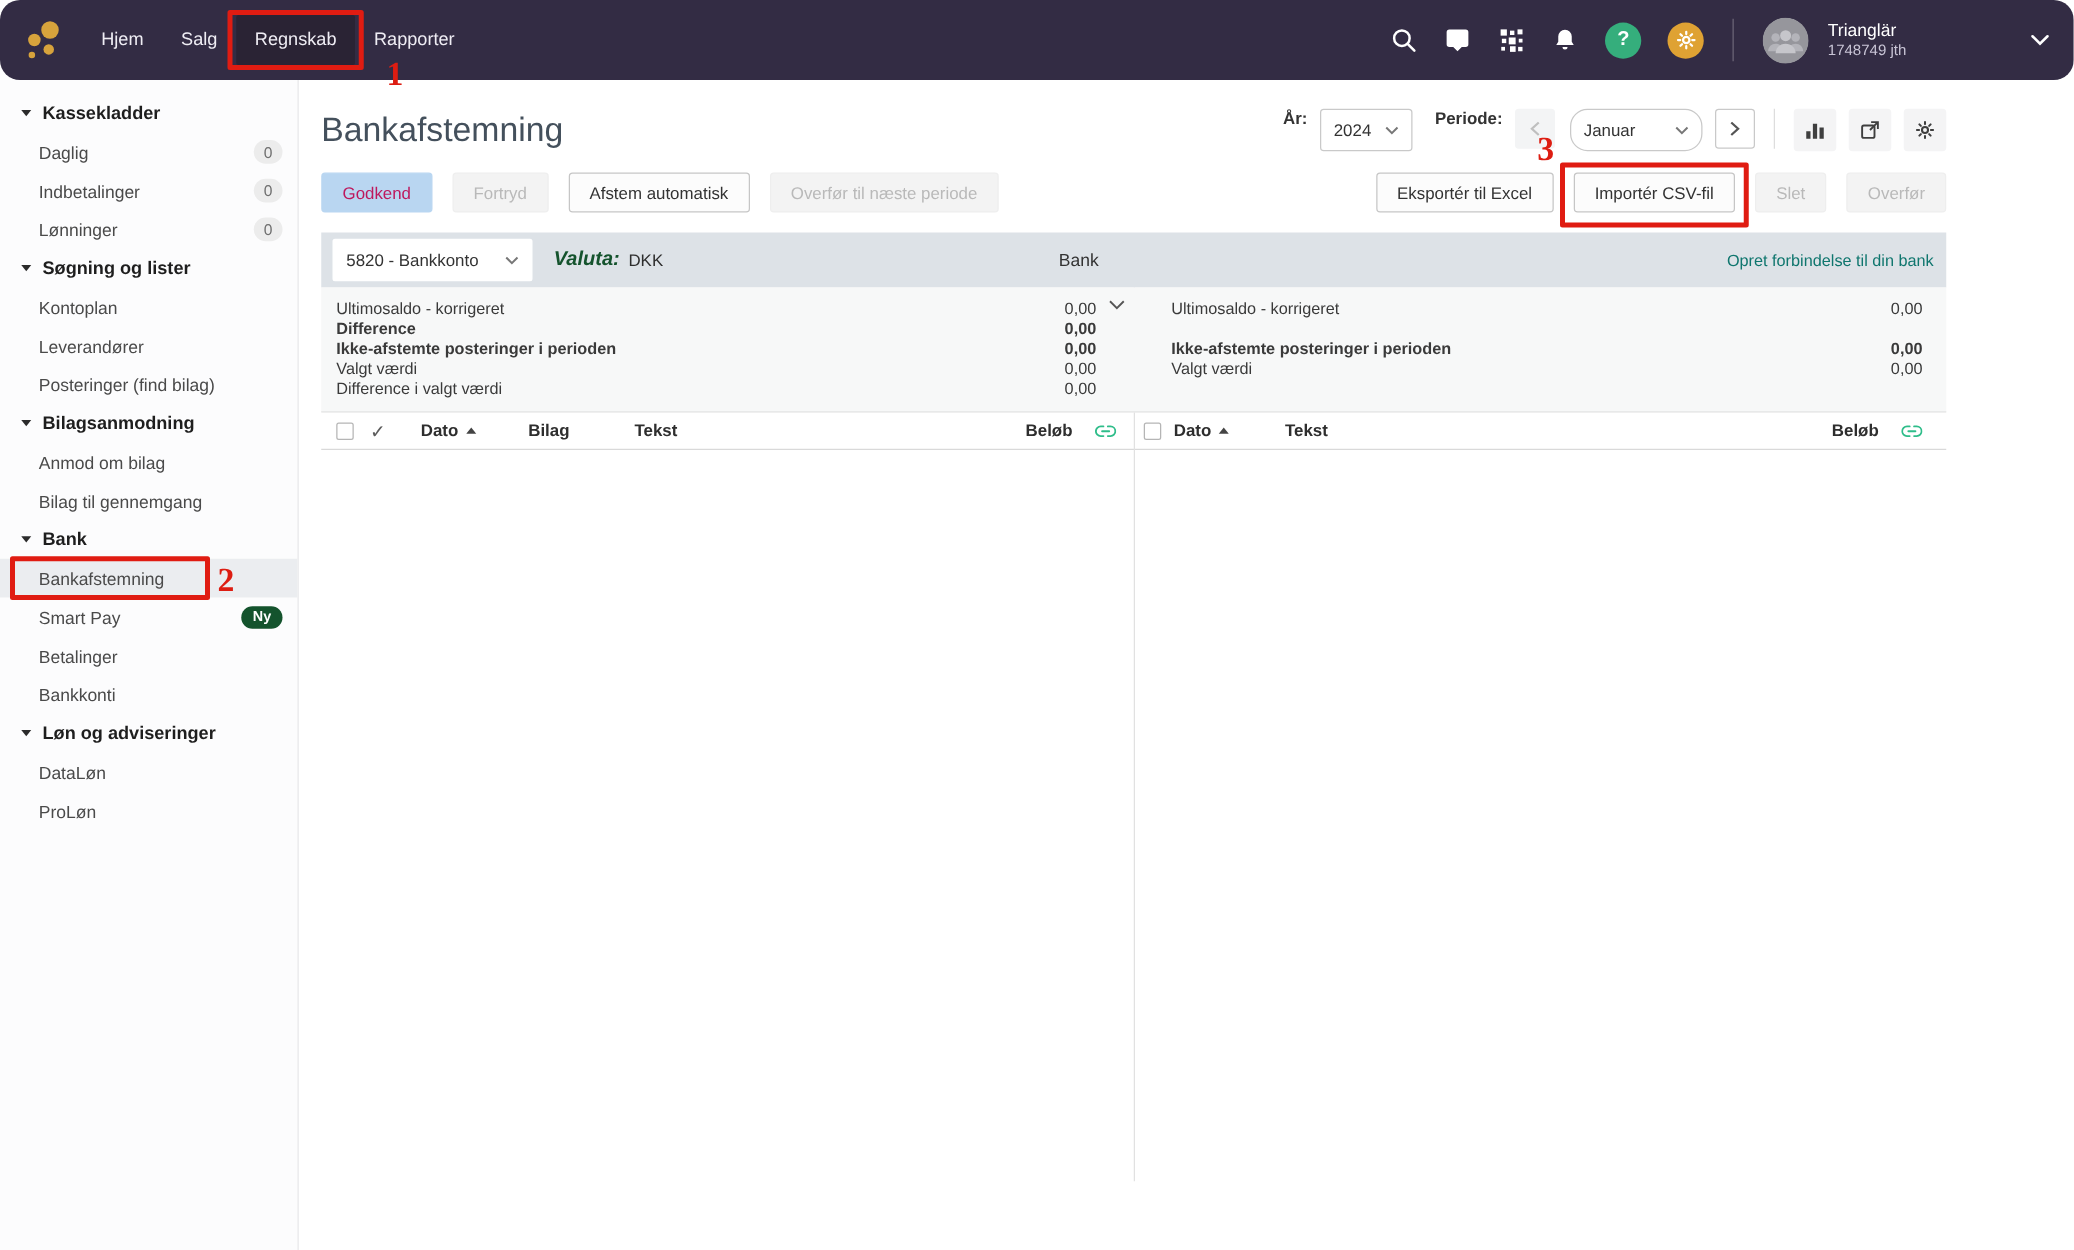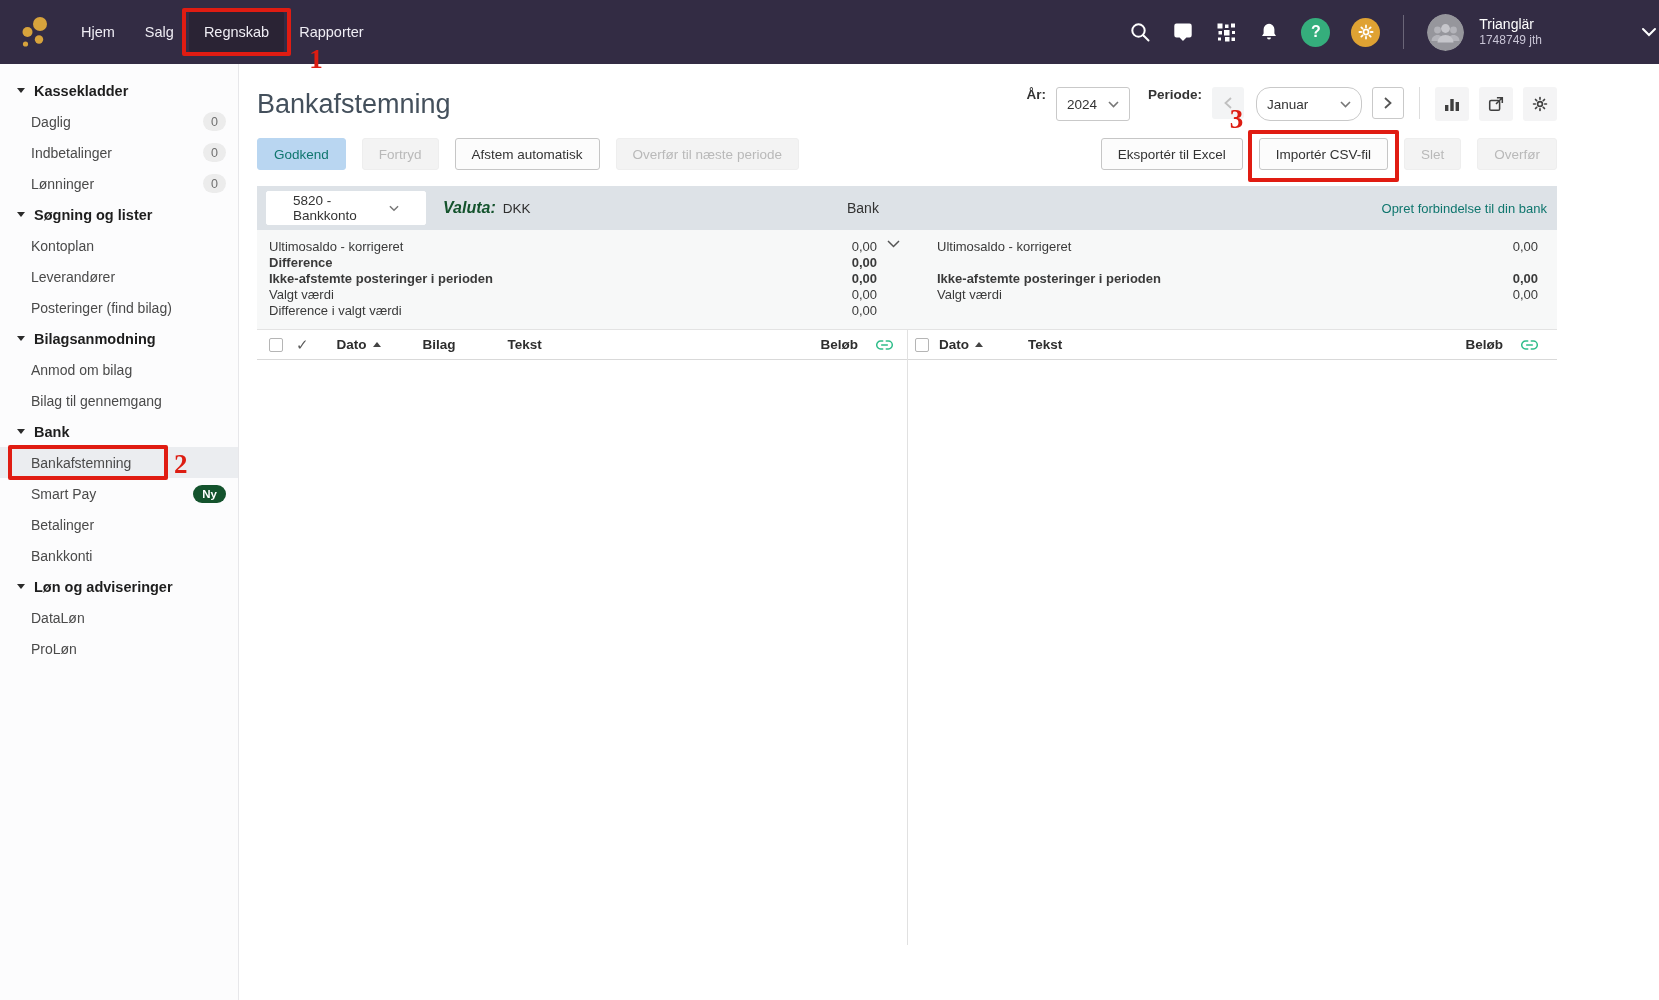--- a/index.html
+++ b/index.html
@@ -1,21 +1,21 @@
 <!DOCTYPE html>
 <html><head>
 <meta charset="utf-8">
 <style>
   * { box-sizing: border-box; margin: 0; padding: 0; }
   html,body { width:1659px; height:1000px; overflow:hidden; background:#fff;
     font-family:"Liberation Sans", sans-serif; }
 
   
   .topbar { position:relative; z-index:50; height:64px; background:#332c44;
-    display:flex; align-items:center; padding:0 2px 0 18px; color:#fff; }
+    display:flex; align-items:center; padding:0 19px 0 18px; color:#fff;border-radius:16px; }
   .logo { width:34px; height:34px; margin-right:14px; }
   .top-nav { display:flex; align-items:center; }
   .nav-item { position:relative; padding:12px 15px; font-size:14.5px; color:#efedf4; cursor:pointer; border-radius:2px; }
   .nav-item.active { background:#2a2334; }
   .topbar-right { margin-left:auto; display:flex; align-items:center; gap:21px; }
   .tb-icon { width:22px; height:22px; display:block; }
   .circle-btn { width:29px; height:29px; border-radius:50%; display:flex; align-items:center; justify-content:center; }
   .help-circle { background:#35ae7c; font-weight:bold; font-size:16px; color:#fff; }
   .gear-circle { background:#dfa233; }
   .tb-divider { width:1px; height:34px; background:rgba(255,255,255,.28); margin:0 2px; }
@@ -71,28 +71,28 @@
   .icon-btn { width:34px; height:34px; background:#f4f4f5; border-radius:3px;
     display:flex; align-items:center; justify-content:center; cursor:pointer; }
 
   .toolbar { margin:8px 0 16px; display:flex; justify-content:space-between; }
   .btn-group { display:flex; gap:16px; }
   .btn-wrap { position:relative; display:inline-block; }
   .btn { height:32px; padding:0 16px; font-size:13.5px; border-radius:3px;
     font-family:"Liberation Sans", sans-serif; cursor:pointer; white-space:nowrap; }
   .btn-normal { background:#fcfcfc; border:1px solid #c6c6c6; color:#333; }
   .btn-disabled { background:#f3f3f3; border:1px solid #eee; color:#b9b9b9; cursor:default; }
-  .btn-primary-disabled { background:#b9d6f1; border:1px solid #b9d6f1; color:#0f766e; cursor:default; }
+  .btn-primary-disabled { background:#b9d6f1; border:1px solid #b9d6f1; color:#be185d; cursor:default; }
 
   
   .panel-area { position:relative; }
   .split-divider { position:absolute; left:50%; top:44px; bottom:0; width:1px; background:#e1e1e1; }
   .account-bar { position:relative; height:44px; background:#dde2e7; display:flex; align-items:center; padding:0 10px 0 9px; }
   .account-select { width:160px; height:34px; background:#fff; border-radius:2px; border:1px solid #fff;
-    display:flex; align-items:center; justify-content:space-between; padding:0 26px; font-size:13.5px; color:#333; cursor:pointer; }
+    display:flex; align-items:center; justify-content:space-between; padding:0 10px; font-size:13.5px; color:#333; cursor:pointer; }
   .valuta-label { font-weight:bold; font-size:16px; margin-left:17px; color:#14532d;font-style:italic; }
   .valuta-value { font-size:13.5px; margin-left:7px; color:#2e2e2e; }
   .bank-label { position:absolute; left:calc(50% - 60px); font-size:14px; color:#333; }
   .connect-link { margin-left:auto; font-size:13px; color:#0f766e; text-decoration:none; cursor:pointer; }
 
   .summary { background:#f7f8f8; border-bottom:1px solid #e3e3e3; display:grid;
     grid-template-columns:1fr 1fr; padding:9px 0 10px; position:relative; }
   .sum-col-left { padding:0 30px 0 12px; }
   .sum-col-right { padding:0 19px 0 30px; }
   .sum-row { display:flex; justify-content:space-between; font-size:13px; color:#3a3a3a; line-height:16px;gap:20px; }

